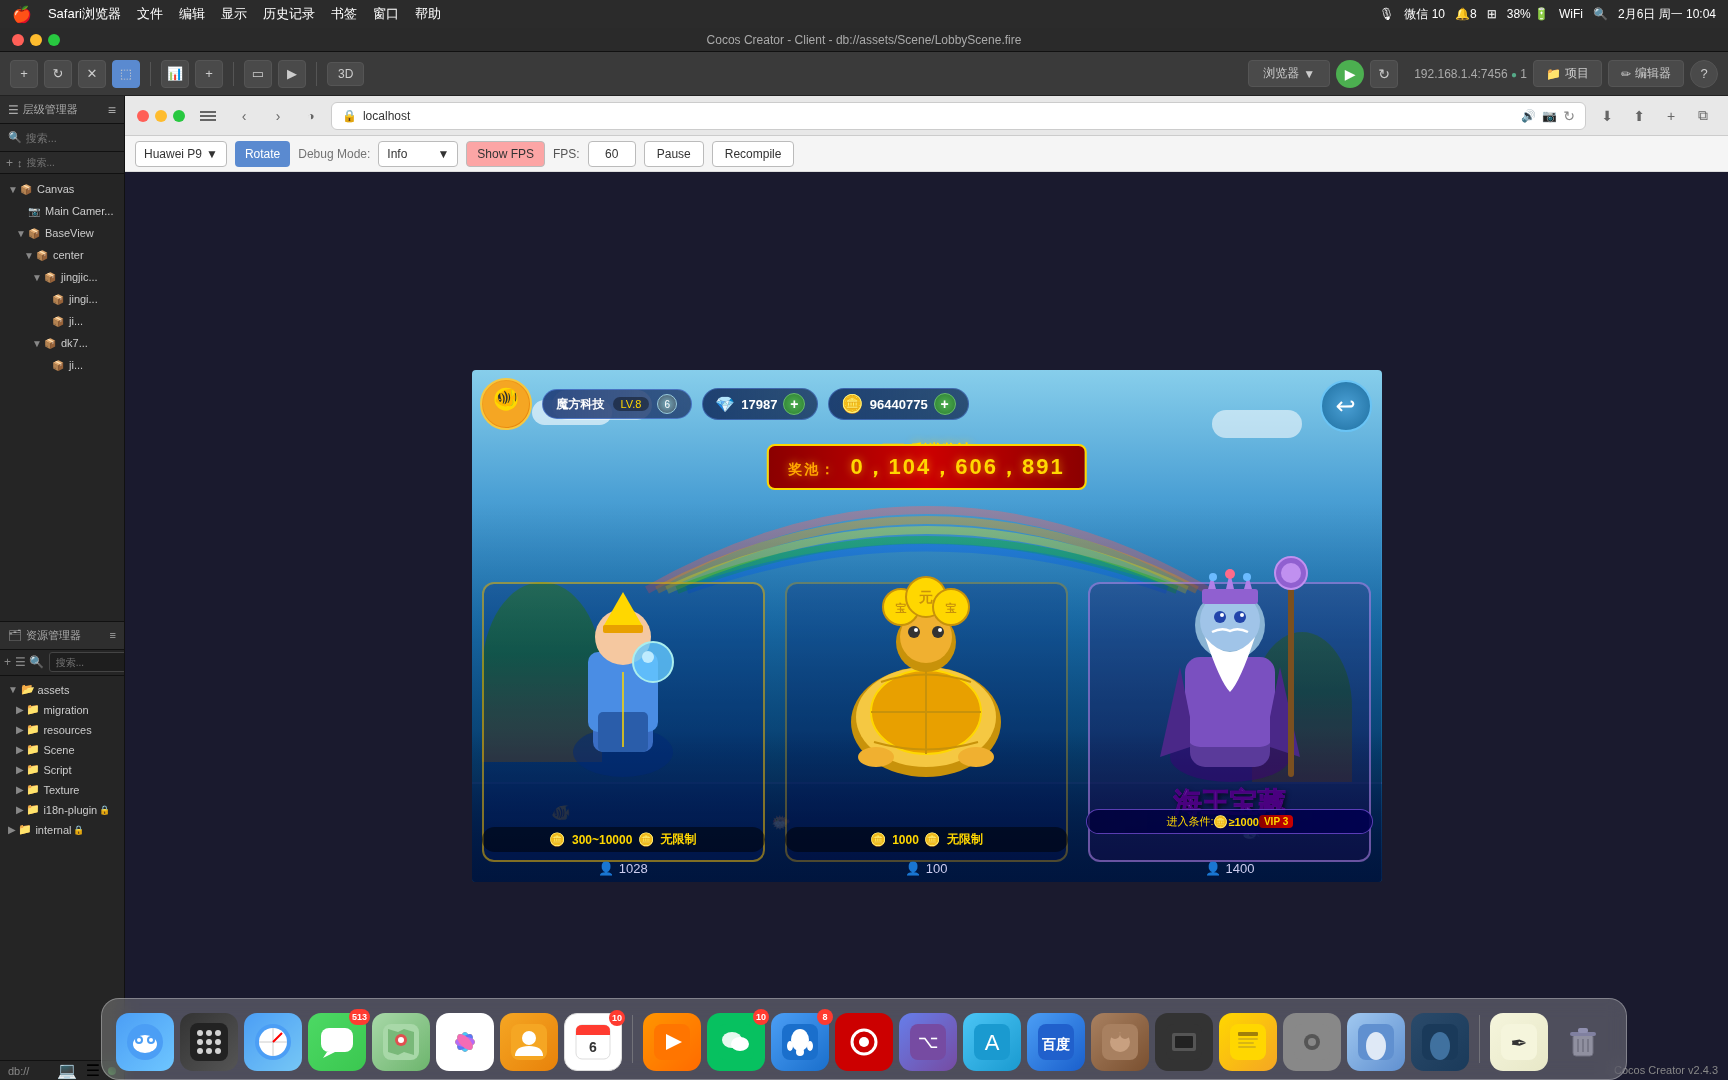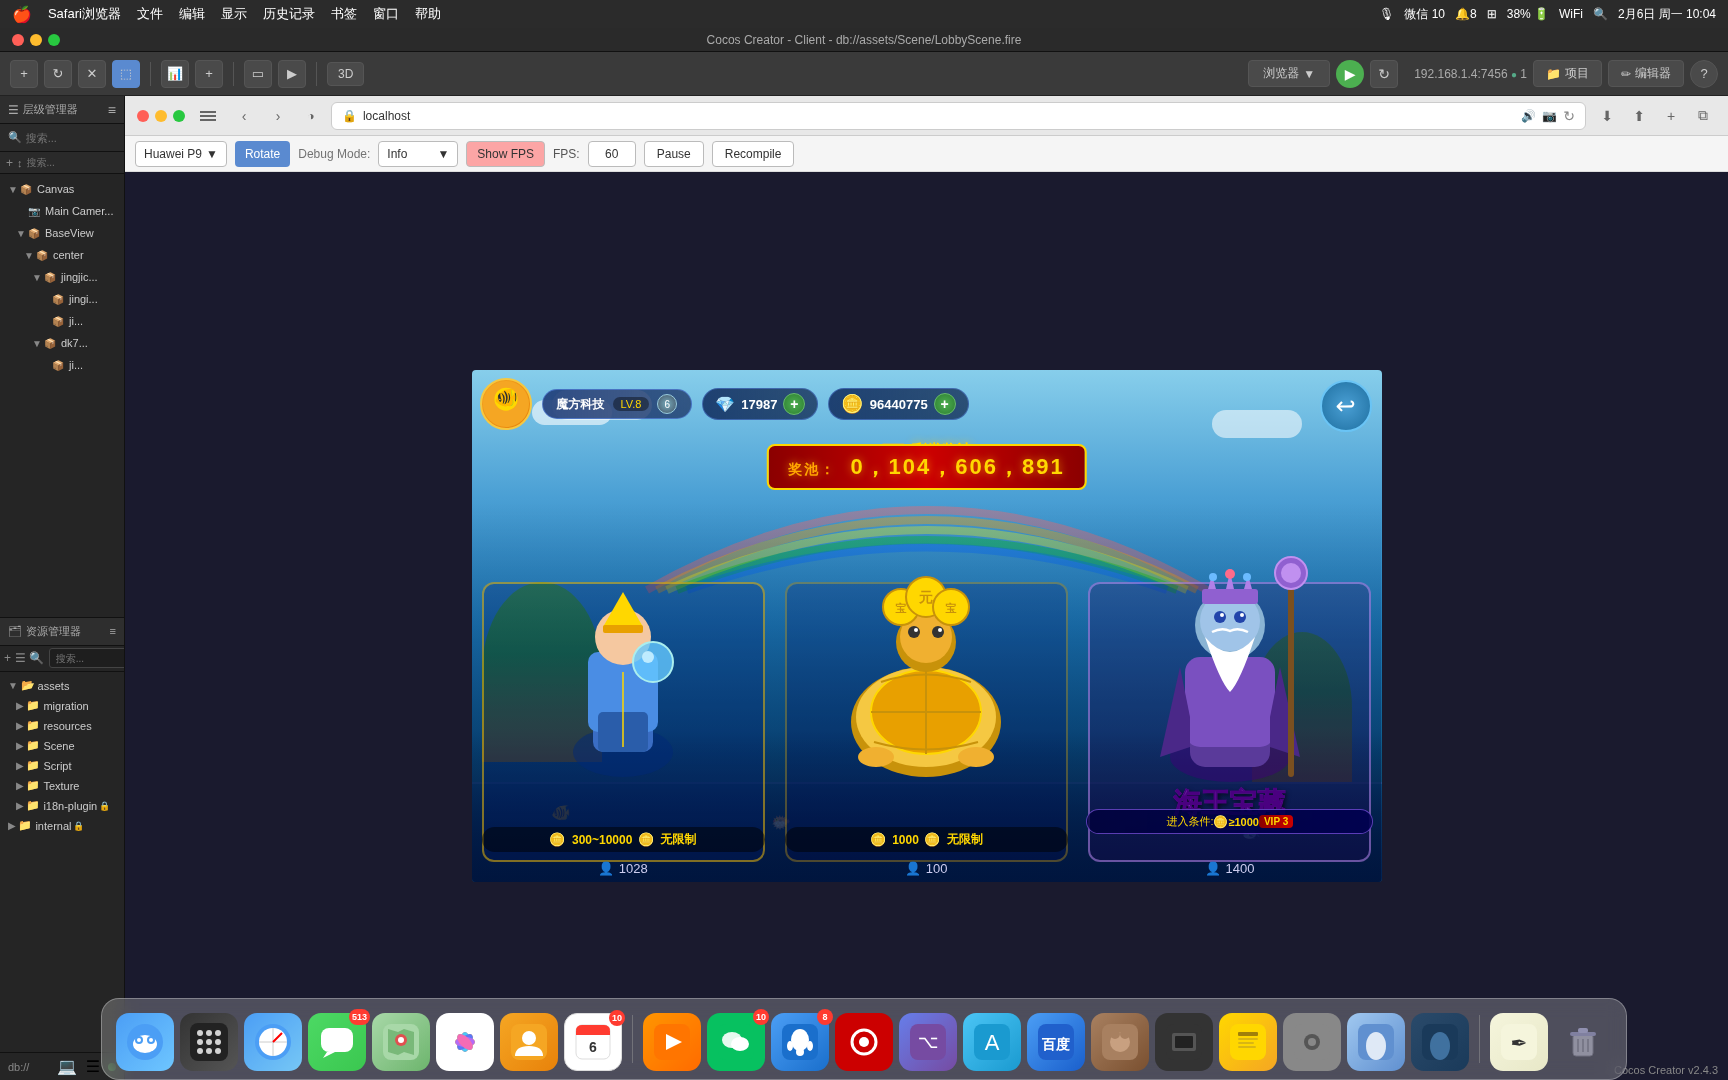--- a/index.html
+++ b/index.html
@@ -268,21 +268,21 @@
       font-size: 11px;
       color: #ccc;
       cursor: pointer;
       white-space: nowrap;
     }
     .asset-item.indent1 { padding-left: 16px; }
     .asset-item .folder-icon { color: #e8a040; font-size: 11px; margin-right: 3px; }
     .asset-item .lock-icon { color: #aaa; font-size: 9px; margin-left: 2px; }
 
     .bottom-bar {
-      height: 28px;
+      height: 20px;
       background: #252525;
       display: flex;
       align-items: center;
       padding: 0 8px;
       gap: 8px;
       border-top: 1px solid #111;
     }
     .bottom-bar .status-text { font-size: 11px; color: #888; }
     .bottom-bar .status-dot { width: 8px; height: 8px; border-radius: 50%; background: #4caf50; }
 

